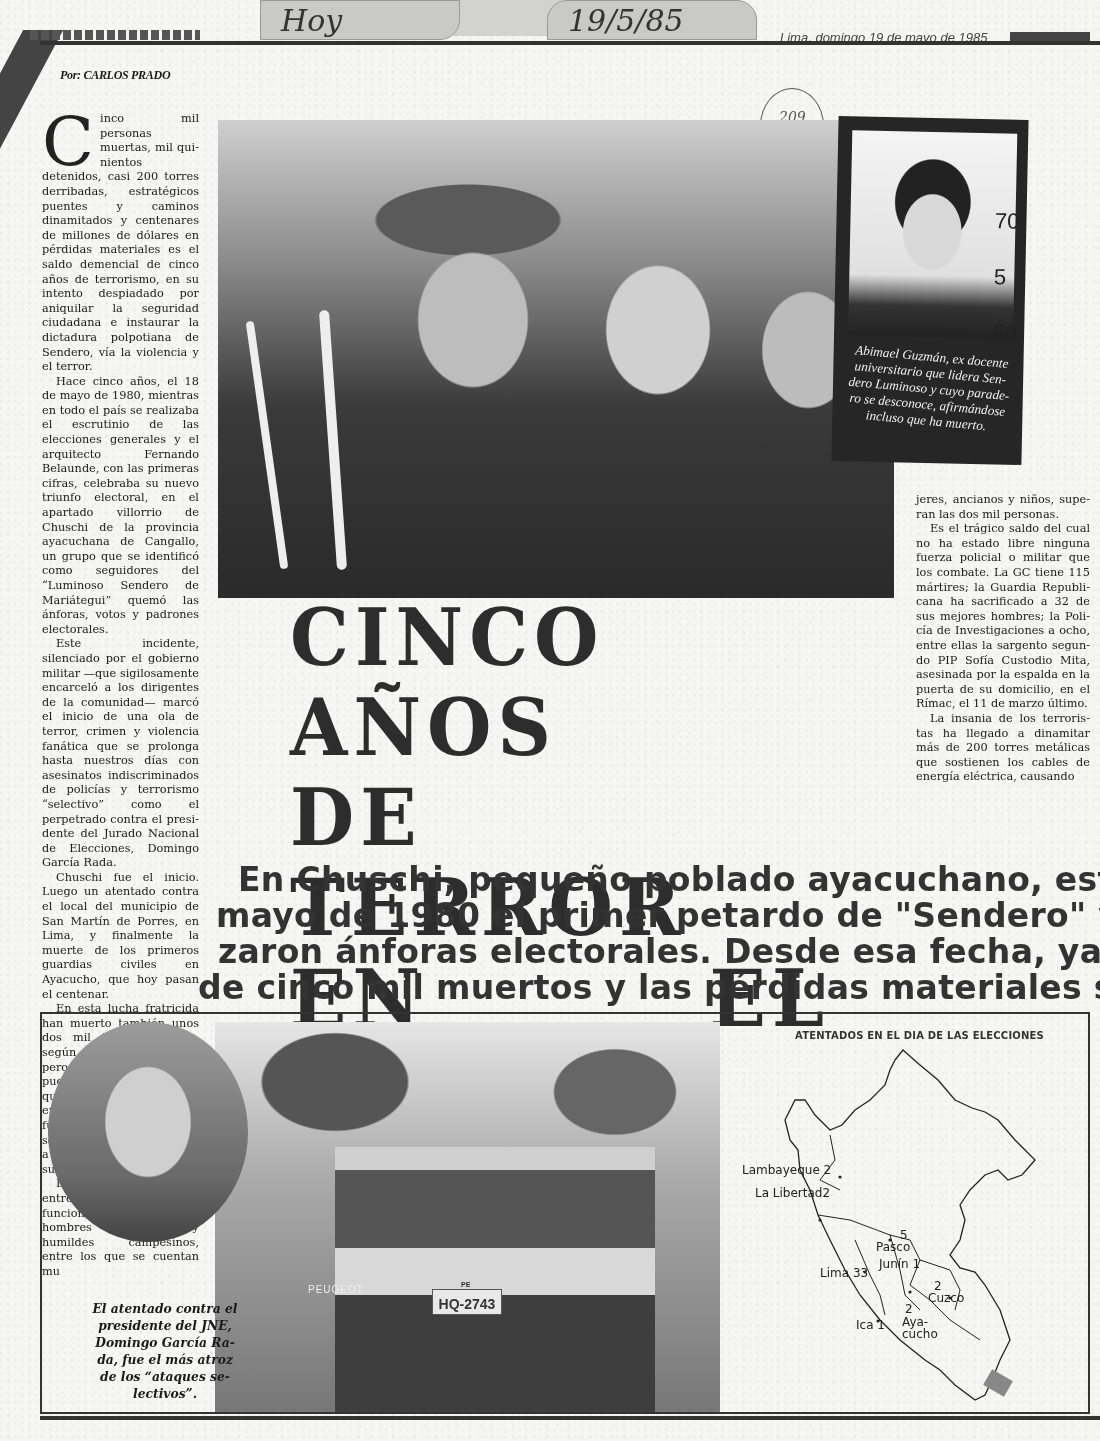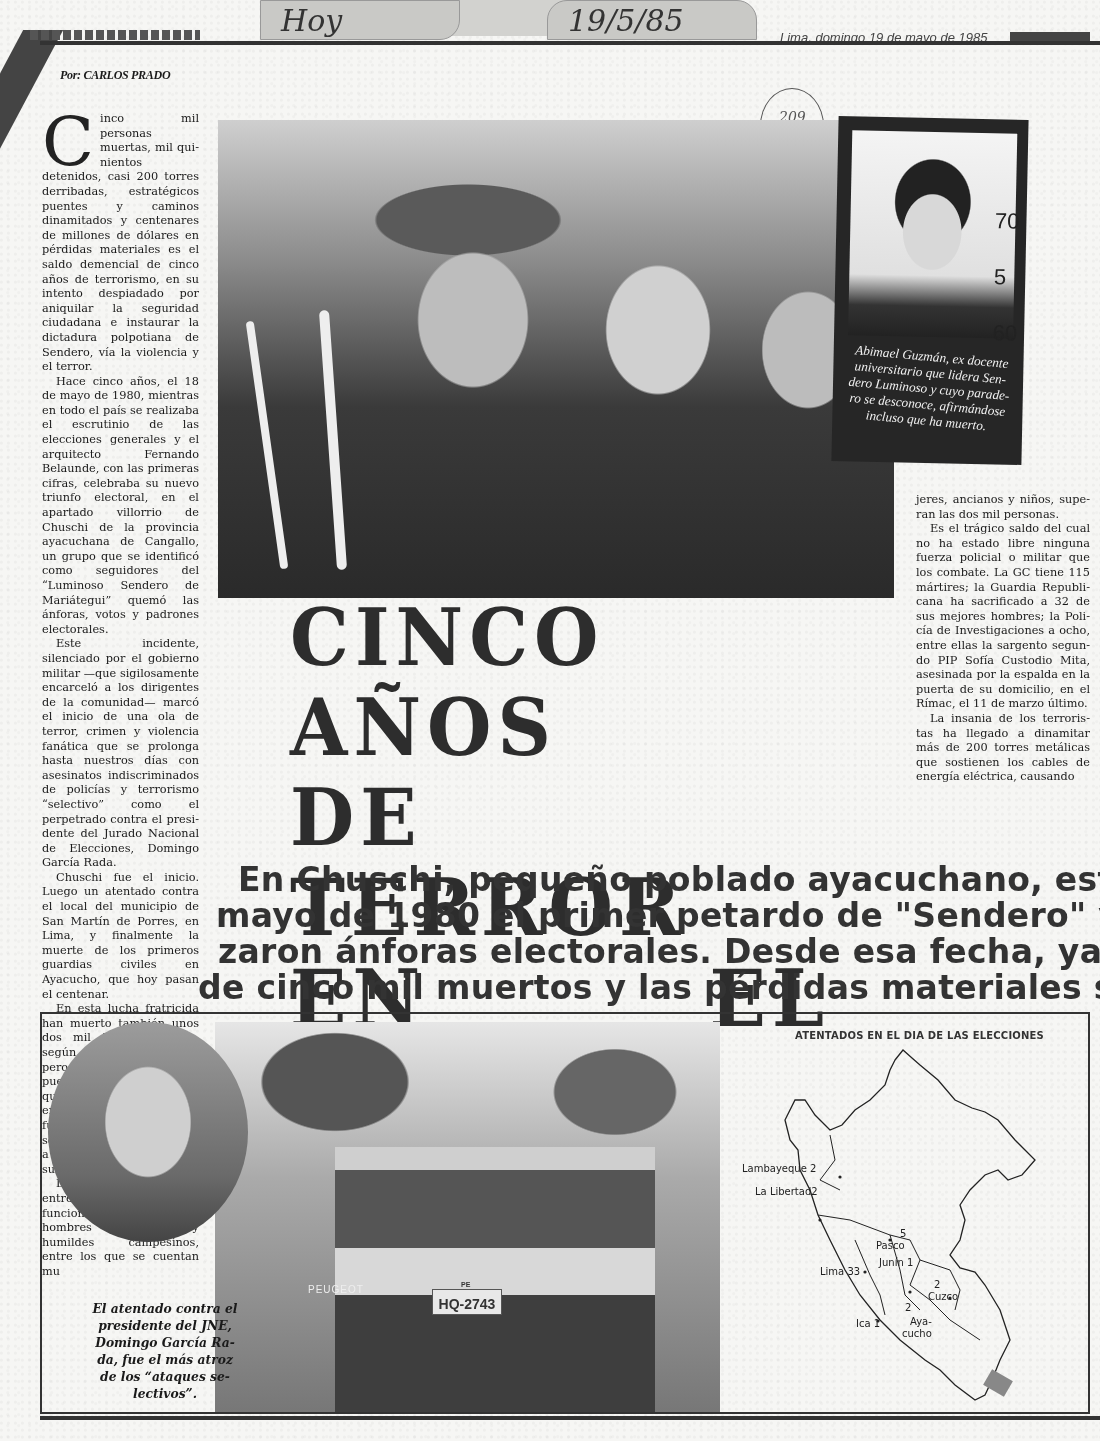--- a/index.html
+++ b/index.html
@@ -83,21 +83,21 @@
       linear-gradient(180deg, #e6e6e6 0%, #aaa 40%, #777 100%); }
   .car-brand { position: absolute; left: 92px; top: 1284px; font-family: "Liberation Sans", sans-serif; font-size: 10px; color: #eee; letter-spacing: 1px; }
   .car-plate { position: absolute; left: 432px; top: 1289px; width: 70px; height: 26px; background: #e8e8e8; border: 1px solid #555; font-family: "Liberation Sans", sans-serif; font-weight: bold; font-size: 14px; text-align: center; line-height: 28px; color: #333; }
   .car-plate .pe { position: absolute; top: -9px; left: 28px; font-size: 7px; line-height: 8px; }
 
   .photo-cap { position: absolute; left: 58px; top: 1300px; width: 150px; font-family: "DejaVu Serif", serif; font-style: italic; font-weight: bold; font-size: 12.3px; line-height: 17px; text-align: center; margin-left: 32px; }
 
   
   .map-title { position: absolute; left: 795px; top: 1030px; font-family: "DejaVu Sans", sans-serif; font-size: 10px; font-weight: bold; letter-spacing: 0.2px; color: #333; }
   .map-svg { position: absolute; left: 760px; top: 1040px; width: 330px; height: 370px; }
-  .map-label { position: absolute; font-family: "DejaVu Sans", sans-serif; font-size: 10px; color: #222; text-align: right; }
+  .map-label { position: absolute; font-family: "DejaVu Sans", sans-serif; font-size: 12px; color: #222; }
 </style>
 </head>
 <body>
 
 <div class="paper"></div>
 
 <div class="stamp-joiner"></div>
 <div class="stamp s1">Hoy</div>
 <div class="stamp s2">19/5/85</div>
 

